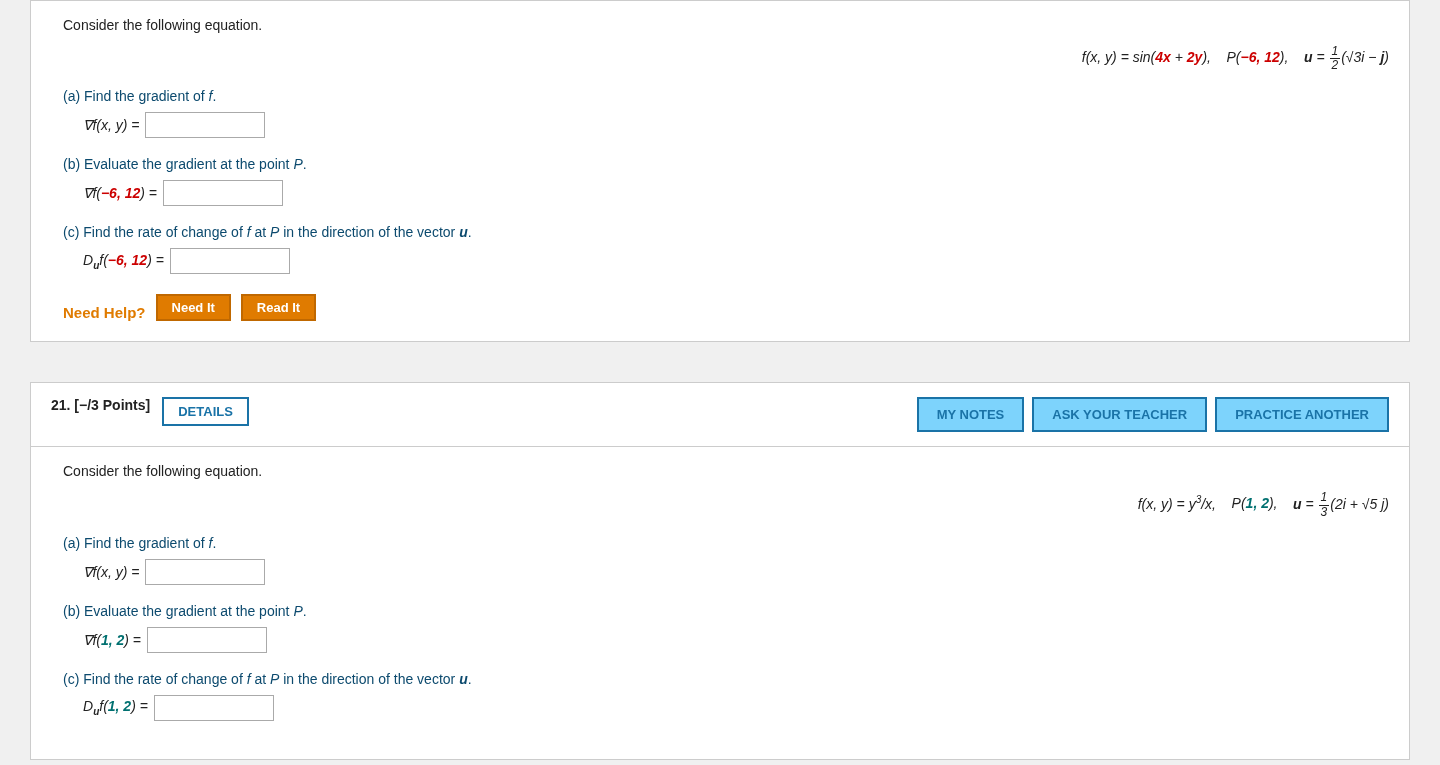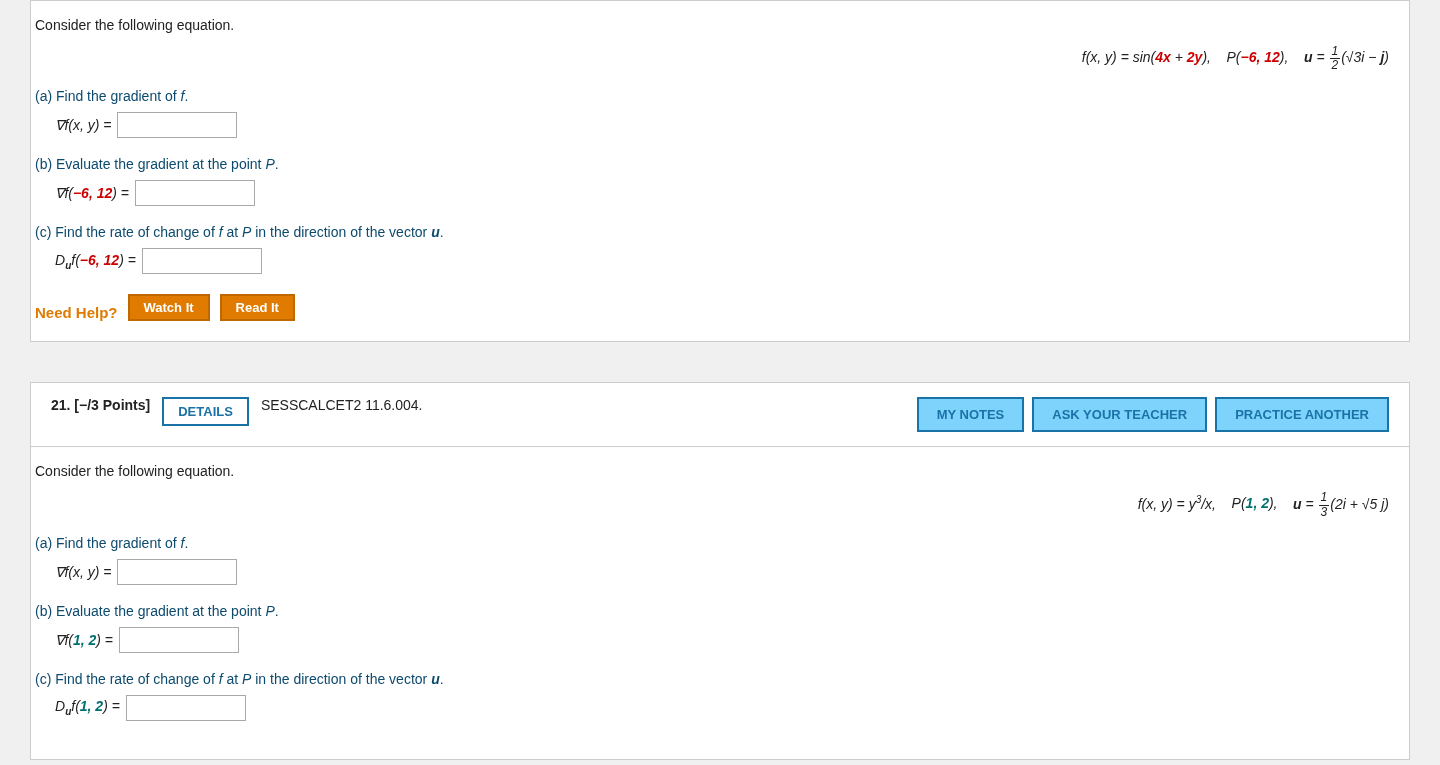--- a/index.html
+++ b/index.html
@@ -132,21 +132,21 @@
     .frac .den { padding: 0 2px; }
     .divider {
       height: 20px;
       background: #f0f0f0;
     }
     .problem-block {
       margin: 0 30px;
       background: #fff;
       border: 1px solid #ccc;
       border-top: none;
-      padding: 16px 20px 20px 4px;
+      padding: 16px 20px 20px 32px;
     }
   </style>
 </head>
 <body>
 
 <div class="page-wrapper">
 
   <div class="problem-block" style="margin-top:0; border-top:1px solid #ccc; margin-bottom:0;">
     <p class="consider-text">Consider the following equation.</p>
     <div class="math-line">
@@ -179,33 +179,32 @@
     <div class="sub-part">
       <p class="sub-part-label">(c) Find the rate of change of <span style="font-style:italic;">f</span> at <span style="font-style:italic;">P</span> in the direction of the vector <span style="font-style:italic; font-weight:bold;">u</span>.</p>
       <div class="math-input-row">
         <span><span style="font-style:italic;"><span style="font-style:italic;">D</span><sub style="font-weight:bold;">u</sub><span style="font-style:italic;">f</span>(<span class="math-colored-red">−6, 12</span>)</span> =</span>
         <input class="answer-input" type="text" style="">
       </div>
     </div>
 
     <div class="need-help">
       <span class="need-help-label">Need Help?</span>
-      <button class="help-btn">Watch It</button>
+      <button class="help-btn">Need It</button>
       <button class="help-btn">Read It</button>
     </div>
   </div>
 
   <div class="divider"></div>
 
   <div class="problem-header">
     <span class="problem-number">
       <span>21.</span>&nbsp;<span>[−/3 Points]</span>
     </span>
     <button class="details-btn">DETAILS</button>
-    <span class="session-code">SESSCALCET2 11.6.004.</span>
     <div class="action-buttons">
       <button class="action-btn">MY NOTES</button>
       <button class="action-btn">ASK YOUR TEACHER</button>
       <button class="action-btn">PRACTICE ANOTHER</button>
     </div>
   </div>
 
   <div class="problem-block">
     <p class="consider-text">Consider the following equation.</p>
     <div class="math-line">

